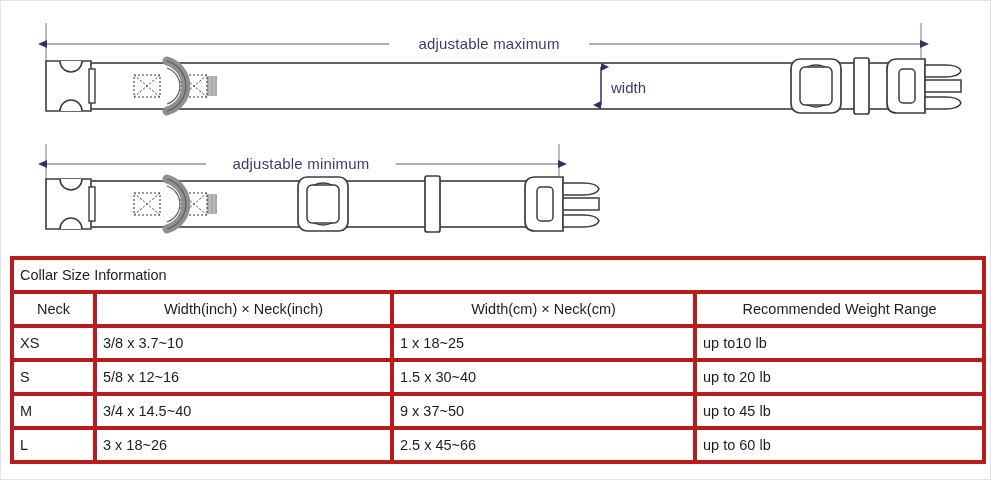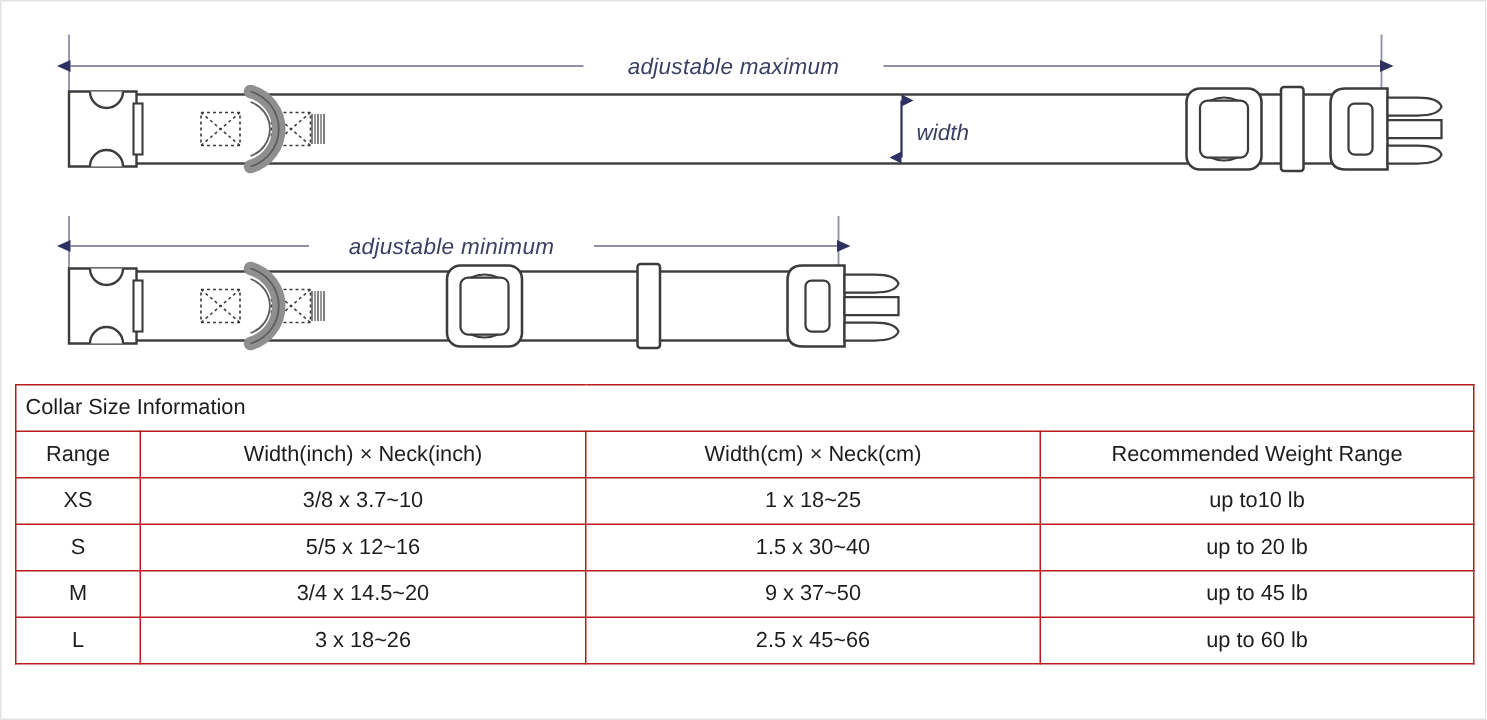--- a/index.html
+++ b/index.html
@@ -16,21 +16,21 @@
     background:#ffffff;
     border:1px solid #e3e3e3;
     box-sizing:border-box;
     overflow:hidden;
   }
 
   
   #diagrams{
     position:absolute;
     left:0; top:0;
-    width:991px; height:252px;font-style:italic;
+    width:991px; height:252px;
   }
   #diagrams svg{display:block;}
 
   .dim-text{
     font-family:"Liberation Sans","DejaVu Sans",sans-serif;
     font-size:15px;
     fill:#3a3f63;
     letter-spacing:0.2px;
   }
   .dim-text-width{
@@ -43,36 +43,36 @@
   #sizetable{
     position:absolute;
     left:9px;
     top:255px;
     width:973px;
     border-collapse:collapse;
     table-layout:fixed;
     background:#ffffff;
   }
   #sizetable td{
-    border:1px solid #b91c1c;
+    border:4px solid #b91c1c;
     font-size:14.5px;
     color:#1d1d1d;
     padding:0 6px;
     height:30px;
     vertical-align:middle;
     font-family:"Liberation Sans","DejaVu Sans",sans-serif;
   }
   .cap-row td{
     height:30px;
     text-align:left;
     padding-left:10px;
     font-size:14.5px;
   }
   .hdr td{ text-align:center; }
-  .body-row td{ text-align:center; }
+  .body-row td{ text-align:left; }
   .tips-row td{
     text-align:left;
     padding-left:10px;
     height:36px;
     font-size:14.5px;
   }
   .col-size{width:83px;}
   .col-in{width:297px;}
   .col-cm{width:303px;}
   .col-wt{width:289px;}
@@ -233,41 +233,41 @@
       <col class="col-size">
         <col class="col-in">
         <col class="col-cm">
         <col class="col-wt">
     </colgroup>
     <tbody>
       <tr class="cap-row">
         <td colspan="4">Collar Size Information</td>
       </tr>
       <tr class="hdr">
-        <td>Range</td>
+        <td>Neck</td>
         <td>Width(inch)  ×  Neck(inch)</td>
         <td>Width(cm)  ×  Neck(cm)</td>
         <td>Recommended Weight Range</td>
       </tr>
 
       <tr class="body-row">
         <td>XS</td>
         <td>3/8 x 3.7~10</td>
         <td>1 x 18~25</td>
         <td>up to10 lb</td>
       </tr>
       <tr class="body-row">
         <td>S</td>
-        <td>5/5 x 12~16</td>
+        <td>5/8 x 12~16</td>
         <td>1.5 x 30~40</td>
         <td>up to 20 lb</td>
       </tr>
       <tr class="body-row">
         <td>M</td>
-        <td>3/4 x 14.5~20</td>
+        <td>3/4 x 14.5~40</td>
         <td>9 x 37~50</td>
         <td>up to 45 lb</td>
       </tr>
       <tr class="body-row">
         <td>L</td>
         <td>3 x 18~26</td>
         <td>2.5 x 45~66</td>
         <td>up to 60 lb</td>
       </tr>
 

